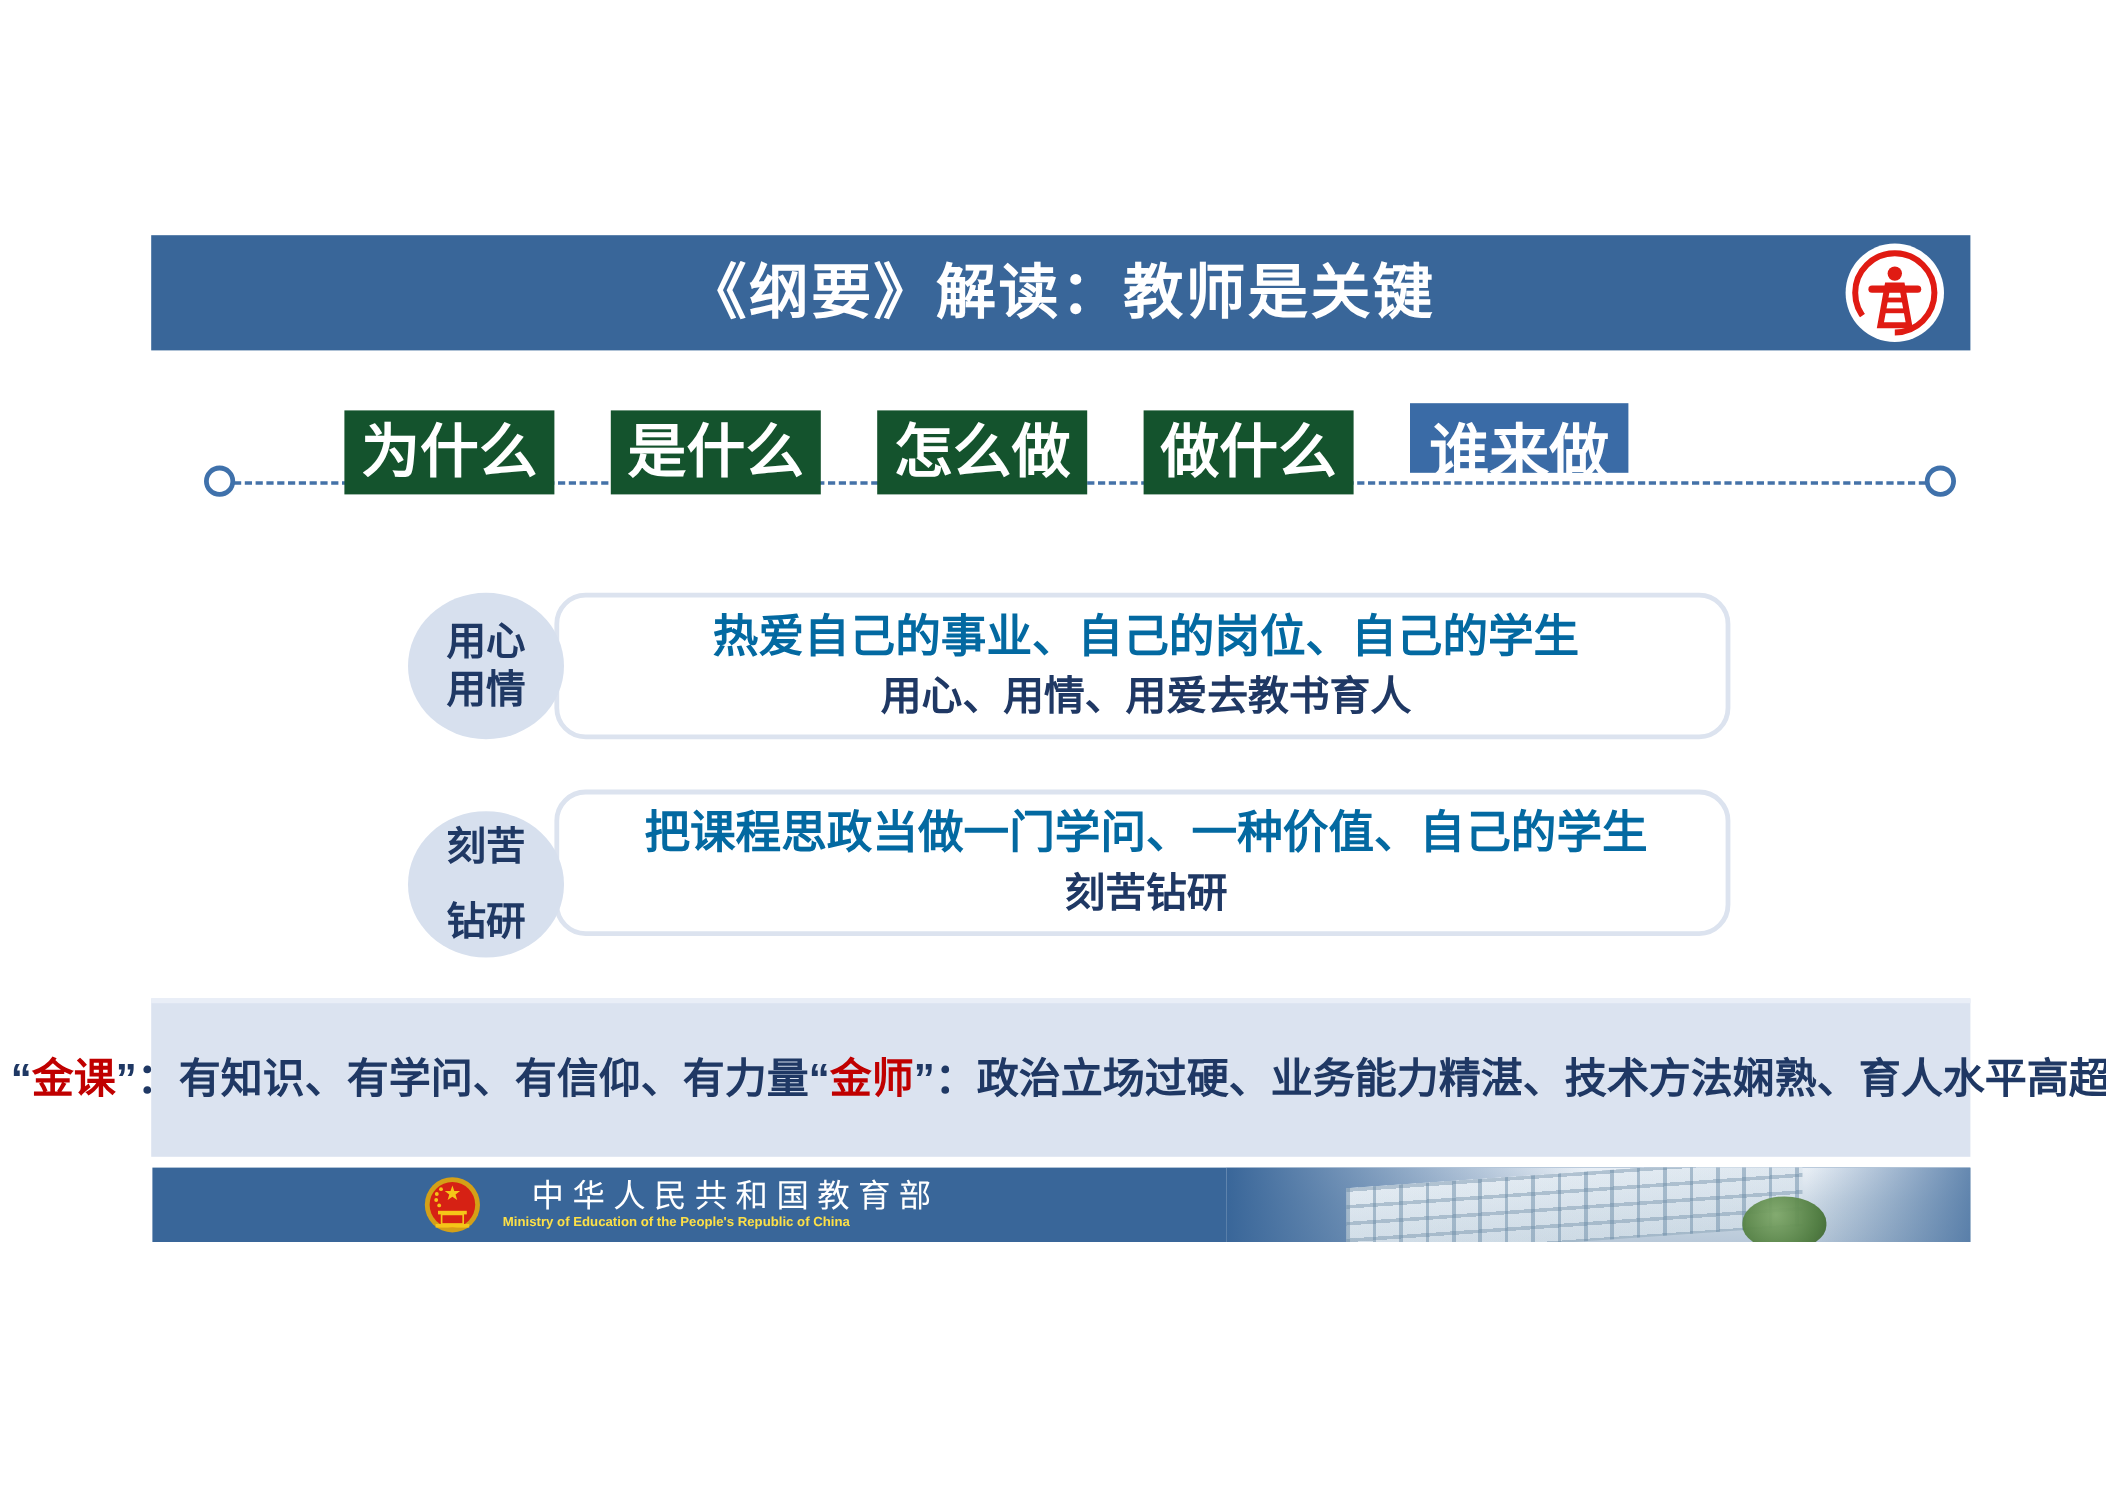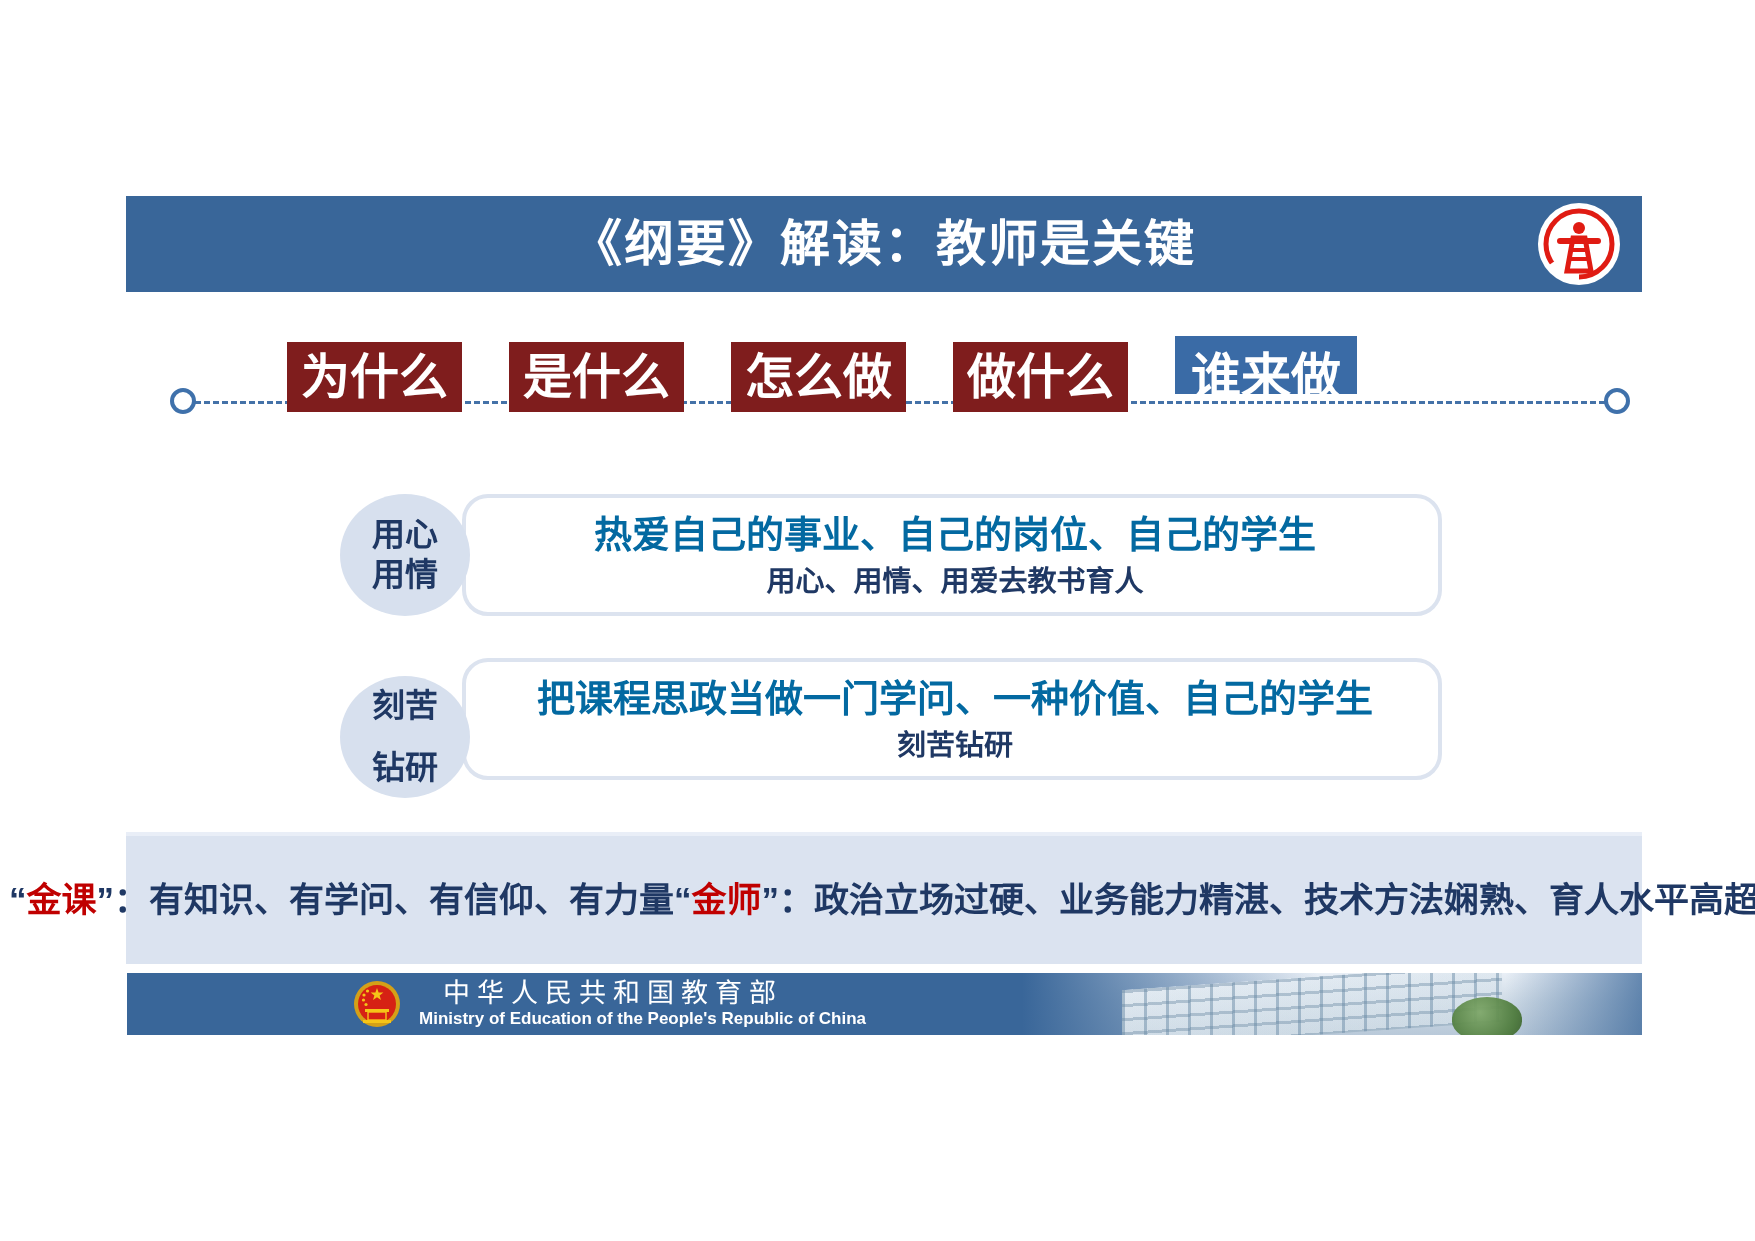--- a/index.html
+++ b/index.html
@@ -93,21 +93,21 @@
     position: absolute;
     left: 117px;
     top: -20px;
     display: flex;
     align-items: flex-start;
     gap: 47px;
   }
   .nav-tab {
     height: 70px;
     padding: 0 14px;
-    background: #7f1d1d;
+    background: #14532d;
     color: #ffffff;
     font-size: 49px;
     font-weight: bold;
     line-height: 70px;
     white-space: nowrap;
     letter-spacing: 0px;
     text-align: center;
   }
   .nav-tab.active {
     background: #3a6ba6;
@@ -169,21 +169,21 @@
   .card-text.text-2 { top: 658px; }
   .line-red {
     color: #0369a1;
     font-size: 38px;
     font-weight: bold;
     line-height: 1.38;
     white-space: nowrap;
   }
   .line-navy {
     color: #1f3864;
-    font-size: 29px;
+    font-size: 34px;
     font-weight: bold;
     line-height: 1.38;
     white-space: nowrap;
   }
 
   
   .summary-panel {
     position: absolute;
     left: 126px;
     top: 832px;
@@ -269,22 +269,22 @@
   .footer-cn {
     color: #ffffff;
     font-size: 27px;
     letter-spacing: 7px;
     line-height: 1.12;
     white-space: nowrap;
     font-family: "Liberation Serif", "DejaVu Serif", serif;
     margin-left: 24px;
   }
   .footer-en {
-    color: #ffffff;
-    font-size: 17px;
+    color: #fde047;
+    font-size: 11px;
     font-weight: bold;
     line-height: 1.2;
     white-space: nowrap;
     margin-top: 1px;
   }
 </style>
 </head>
 <body>
 
 <div class="slide">

